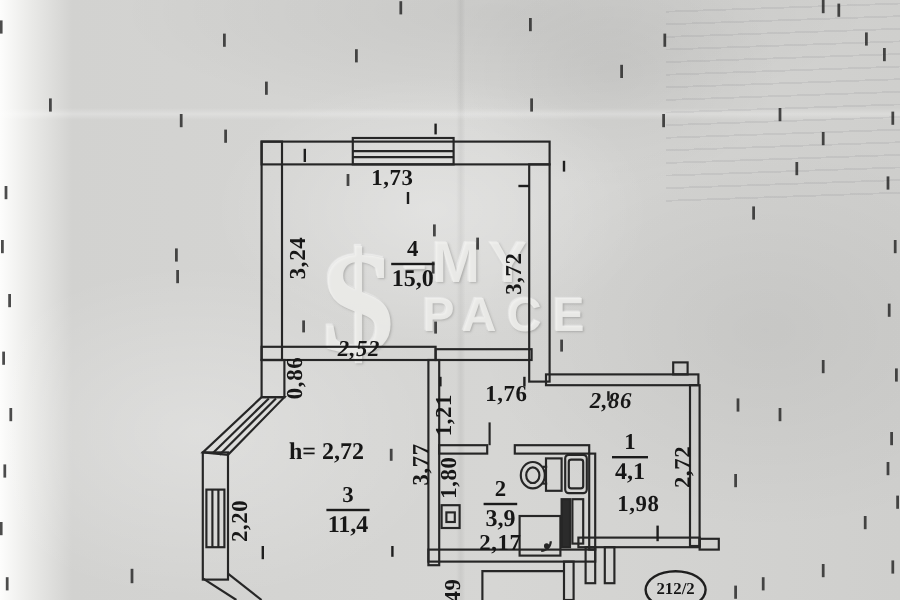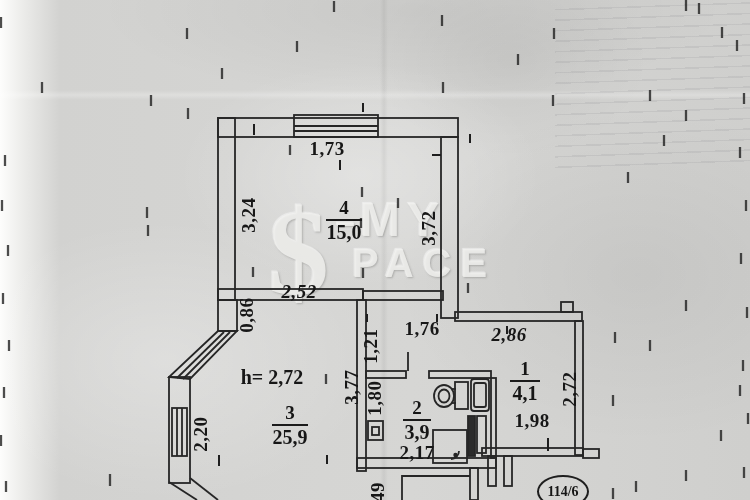--- a/index.html
+++ b/index.html
@@ -210,30 +210,30 @@
   <div class="hnote" style="left:272px;top:377px;">h= 2,72</div>
 
   <div class="frac" style="left:344px;top:220px;">
     <span class="num">4</span>
     <span class="bar" style="width:36px;"></span>
     <span class="area">15,0</span>
   </div>
   <div class="frac" style="left:290px;top:425px;">
     <span class="num">3</span>
     <span class="bar" style="width:36px;"></span>
-    <span class="area">25,9</span>
+    <span class="area">11,4</span>
   </div>
   <div class="frac" style="left:417px;top:420px;">
     <span class="num">2</span>
     <span class="bar" style="width:28px;"></span>
     <span class="area">3,9</span>
   </div>
   <div class="frac" style="left:525px;top:381px;">
     <span class="num">1</span>
     <span class="bar" style="width:30px;"></span>
     <span class="area">4,1</span>
   </div>
 
   <div class="stamp">
-    <span>114/6</span>
+    <span>212/2</span>
   </div>
 
 </div>
 
 </body></html>

